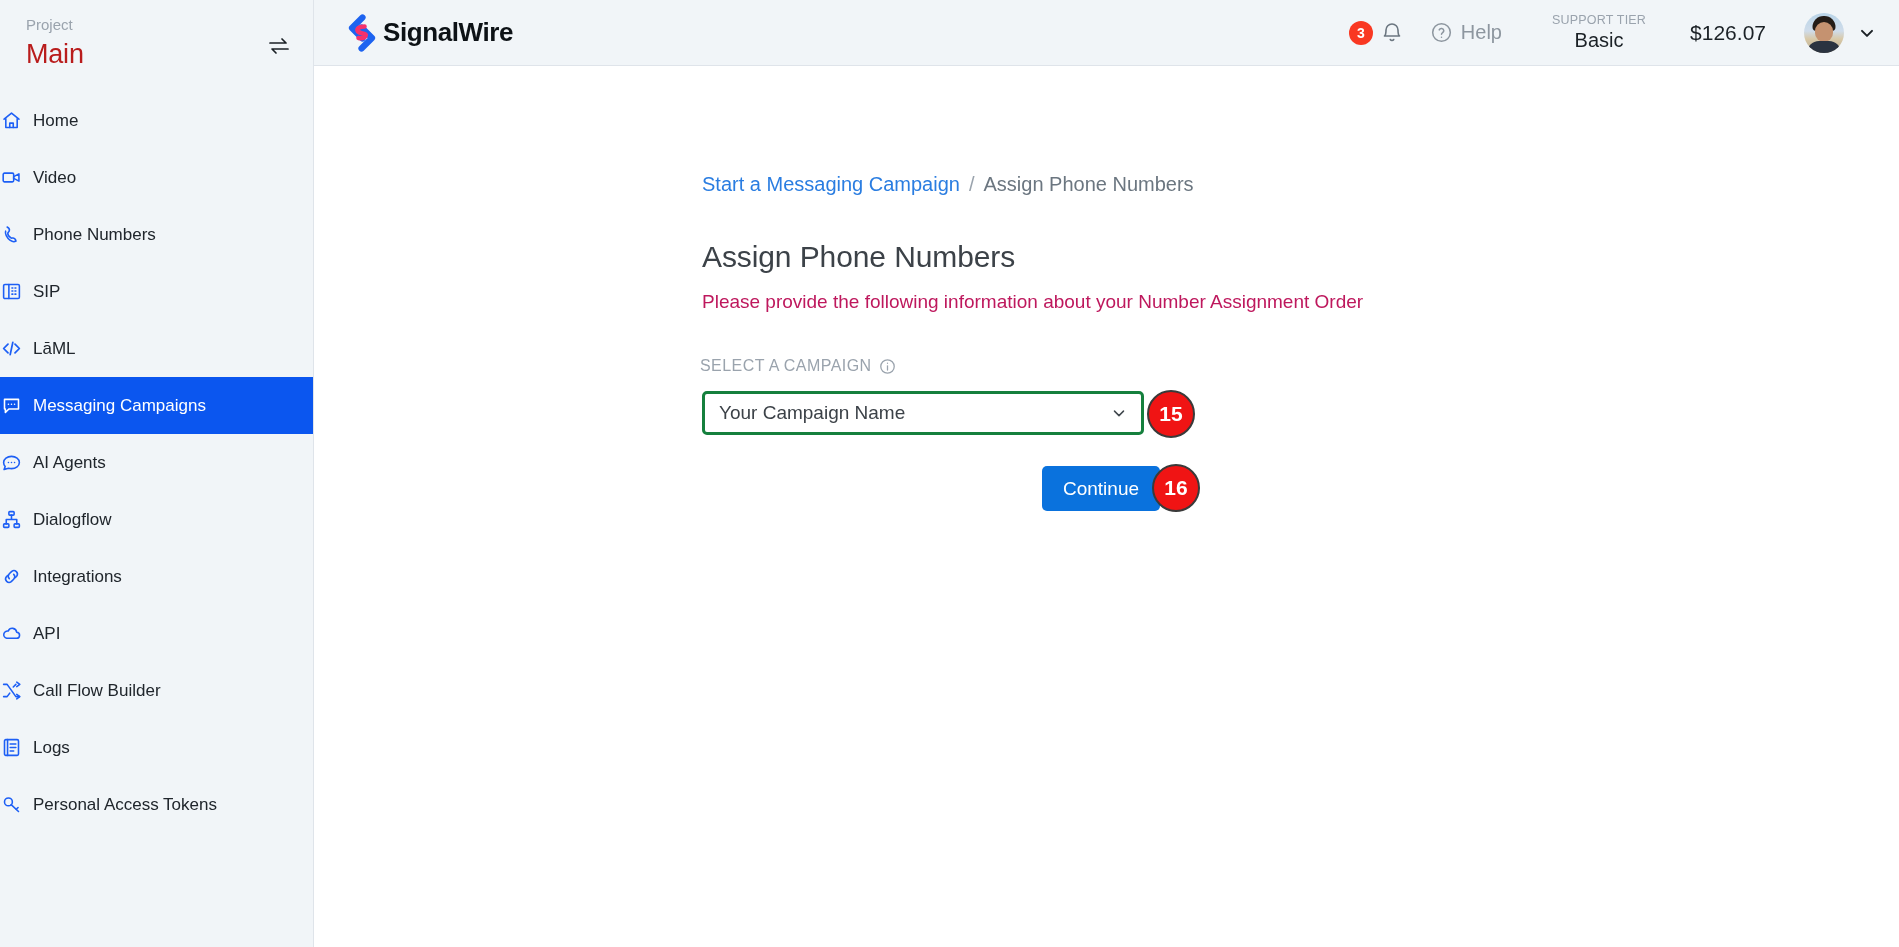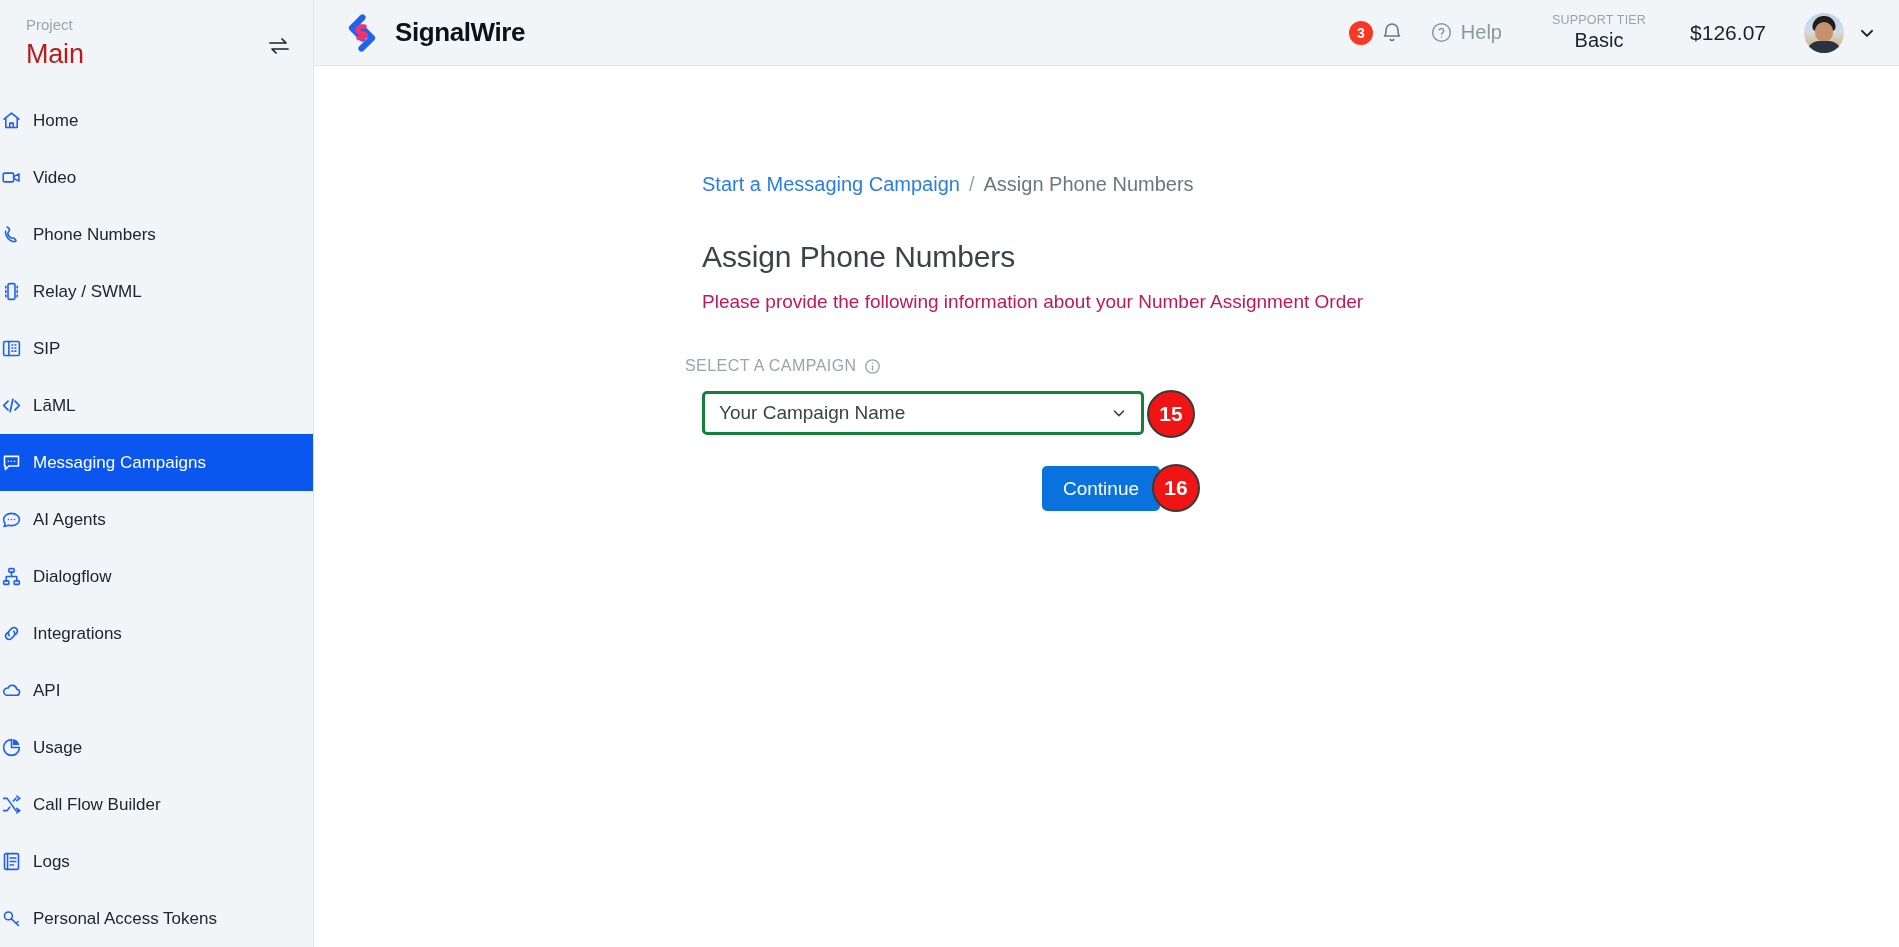--- a/index.html
+++ b/index.html
@@ -60,21 +60,21 @@
 
   
   .main { flex: 1; display: flex; flex-direction: column; min-width: 0; background:#fff; }
   .topbar {
     height: 66px; flex: 0 0 66px;
     background: #f1f5f8;
     border-bottom: 1px solid #dfe4ea;
     display: flex; align-items: center;
     padding: 0 22px 0 28px;
   }
-  .brand { display: flex; align-items: center; gap: 13px; cursor: pointer; }
+  .brand { display: flex; align-items: center; gap: 1px; cursor: pointer; }
   .brand-name {
     font-size: 26px; font-weight: bold; color: #0d1216; letter-spacing: -0.4px;
   }
   .topbar-spacer { flex: 1; }
   .topbar-right { display: flex; align-items: center; gap: 0px; }
   .notif-wrap {
     display: flex; align-items: center; gap: 7px; cursor: pointer; margin-right: 26px;
   }
   .notif-badge {
     width: 24px; height: 24px; border-radius: 50%;
@@ -128,21 +128,21 @@
   .page-title {
     position: absolute; left: 388px; top: 172px;
     font-size: 30px; color: #3c4248; font-weight: 400; line-height: 38px;
     letter-spacing: -0.1px;
   }
   .page-subtitle {
     position: absolute; left: 388px; top: 223px;
     font-size: 19px; color: #be185d; line-height: 26px;
   }
   .field-label {
-    position: absolute; left: 371px; top: 291px;
+    position: absolute; left: 386px; top: 291px;
     font-size: 16px; color: #9aa3ad; letter-spacing: 0.45px;
     display: flex; align-items: center; gap: 7px;
   }
   .info-icon { width: 17px; height: 17px; color: #9aa3ad; cursor: pointer; }
 
   .select-wrap { position: absolute; left: 388px; top: 325px; }
   .select-box {
     width: 442px; height: 44px;
     border: 3px solid #15803d; border-radius: 5px;
     background: #fff;
@@ -223,29 +223,20 @@
       <div class="nav-item">
         <span class="ico">
           <svg viewBox="0 0 24 24" width="21" height="21" fill="none" stroke="currentColor" stroke-width="1.8" stroke-linecap="round" stroke-linejoin="round">
               <path d="M7 3.5c2 1 3 3 2.4 4.6-.3.9-1.4 1.3-1.6 2.3-.3 1.6 1.6 4.1 3.2 5.3 1.1.8 2 .2 2.9.3 1.6.2 2.9 1.8 3.1 3.5"></path>
               <path d="M16.8 19.6c-1.5 1.1-4 .7-6.6-1.2C6.6 15.8 4.3 11 5.3 8.2"></path>
             </svg>
         </span>
         <span class="nav-label">Phone Numbers</span>
       </div>
 
-      <div class="nav-item">
-        <span class="ico">
-          <svg viewBox="0 0 24 24" width="21" height="21" fill="none" stroke="currentColor" stroke-width="1.8" stroke-linecap="round" stroke-linejoin="round">
-              <rect x="8" y="3" width="8" height="18" rx="1.5"></rect>
-              <path d="M5.5 6v2M5.5 11v2M5.5 16v2M18.5 6v2M18.5 11v2M18.5 16v2"></path>
-            </svg>
-        </span>
-        <span class="nav-label">Relay / SWML</span>
-      </div>
 
       <div class="nav-item">
         <span class="ico">
           <svg viewBox="0 0 24 24" width="21" height="21" fill="none" stroke="currentColor" stroke-width="1.8" stroke-linecap="round" stroke-linejoin="round">
               <rect x="3" y="4" width="18" height="16" rx="1.5"></rect>
               <path d="M9 4v16"></path>
               <path d="M12.5 8h1M16 8h1M12.5 11.5h1M16 11.5h1M12.5 15h1M16 15h1"></path>
             </svg>
         </span>
         <span class="nav-label">SIP</span>
@@ -306,29 +297,20 @@
 
       <div class="nav-item">
         <span class="ico">
           <svg viewBox="0 0 24 24" width="21" height="21" fill="none" stroke="currentColor" stroke-width="1.8" stroke-linecap="round" stroke-linejoin="round">
               <path d="M6.5 17.5h11a3.5 3.5 0 0 0 .4-7 5 5 0 0 0-9.6-1.3 3.6 3.6 0 0 0-1.8 8.3z"></path>
             </svg>
         </span>
         <span class="nav-label">API</span>
       </div>
 
-      <div class="nav-item">
-        <span class="ico">
-          <svg viewBox="0 0 24 24" width="21" height="21" fill="none" stroke="currentColor" stroke-width="1.8" stroke-linecap="round" stroke-linejoin="round">
-              <path d="M12 3a9 9 0 1 0 9 9h-9z"></path>
-              <path d="M13.5 2.2A9 9 0 0 1 21 9h-7.5z" fill="currentColor" stroke="none"></path>
-            </svg>
-        </span>
-        <span class="nav-label">Usage</span>
-      </div>
 
       <div class="nav-item">
         <span class="ico">
           <svg viewBox="0 0 24 24" width="21" height="21" fill="none" stroke="currentColor" stroke-width="1.8" stroke-linecap="round" stroke-linejoin="round">
               <path d="M3 5h4l10 14h4"></path>
               <path d="M3 19h4l3-4"></path>
               <path d="M14 8l3-3"></path>
               <path d="M18 2.5 21.5 5 18 7.5"></path>
               <path d="M18 16.5 21.5 19 18 21.5"></path>
             </svg>

